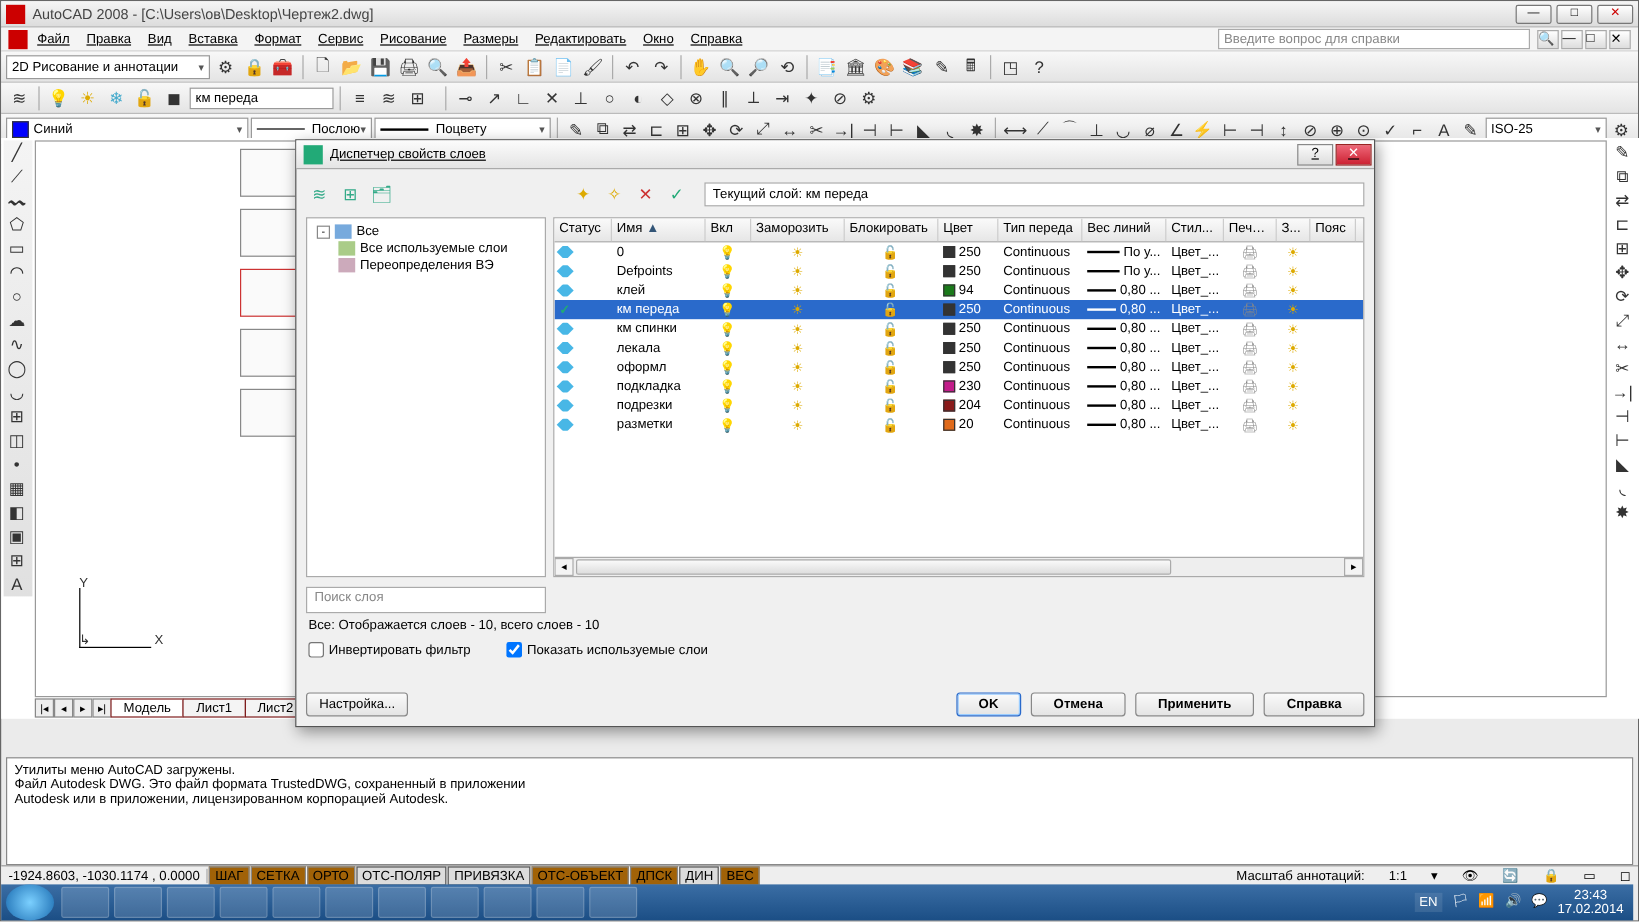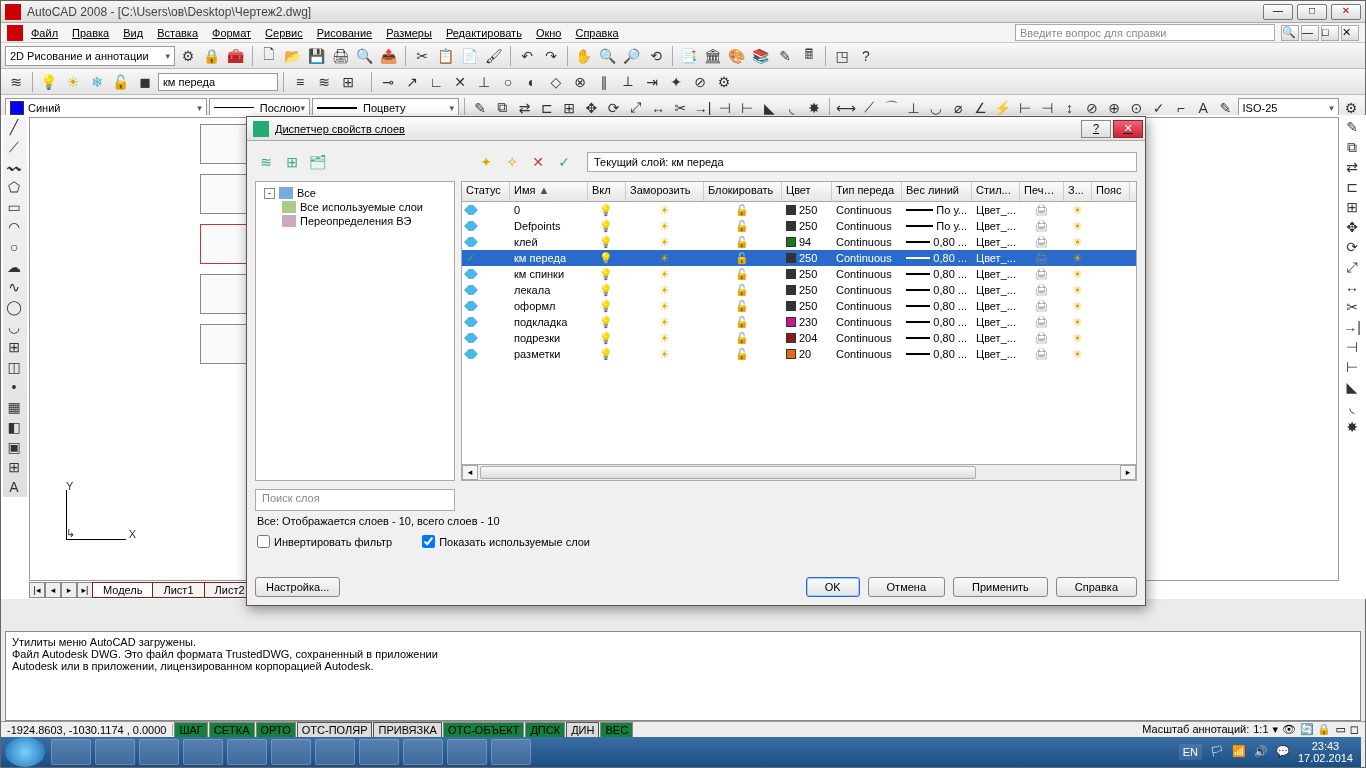--- a/index.html
+++ b/index.html
@@ -46,23 +46,23 @@
 .tabs .tab { padding:1px 10px; border:1px solid #7f1d1d; background:#f4f4f4; margin-left:-1px;}
 .tabs .tab.active { background:#fff;}
 
 
 .cmdarea { position:absolute; left:4px; right:4px; bottom:46px; height:90px; border:1px solid #888; background:#fff; padding:4px 6px; font-family: 'Courier New', monospace; font-size:12px; color:#000; overflow:hidden;}
 .cmdarea .line{white-space:pre;}
 
 
 .statusbar { position:absolute; left:0; right:0; bottom:30px; height:16px; background:#eee; border-top:1px solid #999; display:flex; align-items:center; font-size:10px;}
 .statusbar .coord { padding:0 6px; border-right:1px solid #aaa;}
-.statusbar .sbtn { padding:1px 4px; border:1px solid #888; margin-left:1px; background:#15803d;}
+.statusbar .sbtn { padding:1px 4px; border:1px solid #888; margin-left:1px; background:#a16207;}
 .statusbar .sbtn.pressed { background:#dcdcdc; border-color:#555;}
-.statusbar .right { margin-left:auto; display:flex; gap:4px; padding-right:6px;}
+.statusbar .right { margin-left:auto; display:flex; align-items:center; gap:20px; padding-right:6px;}
 
 
 .taskbar { position:absolute; left:0; right:4px; bottom:0; height:30px; background:linear-gradient(#3b6ea5,#1b4e85); display:flex; align-items:center;}
 .taskbar .start { width:40px; height:30px; background:radial-gradient(circle at 50% 50%, #7bd0ff, #1a6bb0); border-radius:50%; margin:0 4px;}
 .taskbar .tbicon { width:40px; height:26px; margin:0 2px; background:rgba(255,255,255,0.15); border:1px solid rgba(255,255,255,0.2); border-radius:2px;}
 .taskbar .tray { margin-left:auto; color:#fff; font-size:10px; padding:0 8px; text-align:right; line-height:12px; display:flex; align-items:center; gap:8px;}
 .tray .lang { background:rgba(255,255,255,0.1); padding:2px 4px;}
 .tray .clock { text-align:center;}
 .tray .ticon{width:14px; height:14px; display:inline-block;}
 
@@ -112,21 +112,21 @@
 .search-row .sbox{border:1px solid #aaa; background:#fff; padding:2px 6px; color:#888;}
 .tree-search{width:200px;}
 .status-line { padding:4px 2px;}
 
 .checks { display:flex; gap:30px; padding:4px 2px; align-items:center;}
 .checks label { display:flex; align-items:center; gap:4px;}
 .checks input[type=checkbox]{width:13px;height:13px;}
 
 .dlg-footer { position:absolute; left:8px; right:8px; bottom:8px; display:flex; align-items:center;}
 .dlg-footer .left-btn { padding:3px 10px; border:1px solid #888; background:linear-gradient(#fafafa,#e4e4e4); border-radius:3px;}
-.dlg-footer .right-btns { margin-left:auto; display:flex; gap:8px;}
+.dlg-footer .right-btns { margin-left:auto; display:flex; gap:8px;font-weight:bold;}
 .dlg-footer .btn { padding:3px 18px; border:1px solid #888; background:linear-gradient(#fafafa,#e4e4e4); border-radius:3px;}
 .dlg-footer .btn.default { border:1px solid #2a6acb; box-shadow:0 0 0 1px #9cf inset;}
 
 </style>
 </head>
 <body>
 
 <div class="main-window">
   <div class="titlebar">
     <div class="appicon"></div>

